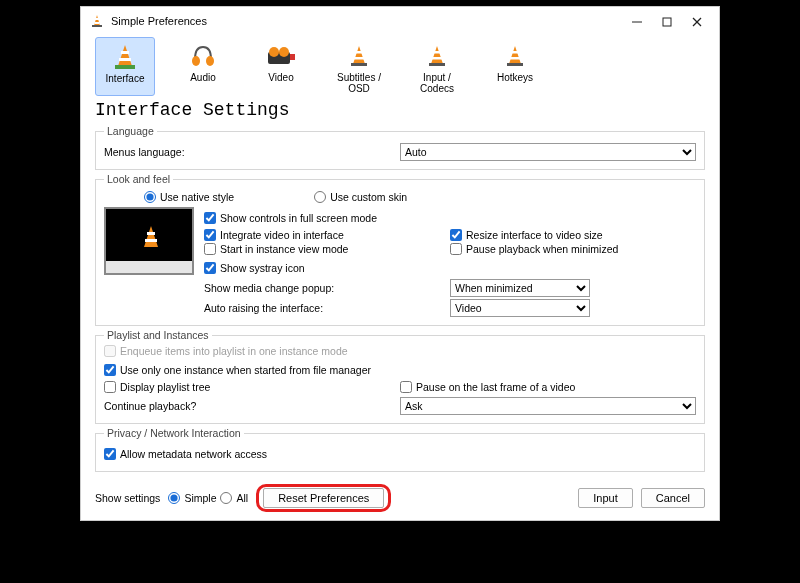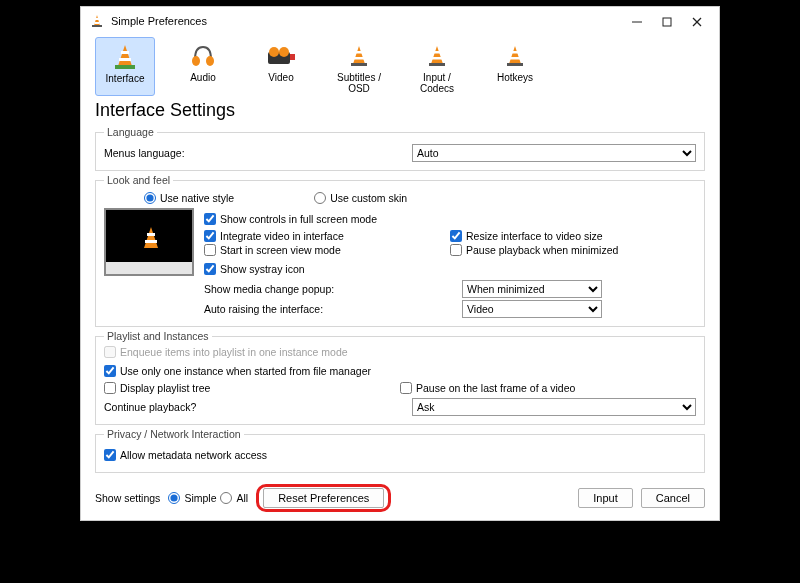--- a/index.html
+++ b/index.html
@@ -10,25 +10,25 @@
 .titlebar .title { font-size: 11px; flex: 1; }
 .win-btns { display: flex; gap: 16px; margin-right: 6px; }
 .win-btn { width: 14px; height: 14px; display: inline-block; position: relative; }
 .cone { display: inline-block; }
 .cone svg { display: block; }
 .tabs { display: flex; gap: 18px; padding: 2px 14px 0 14px; }
 .tab { display: flex; flex-direction: column; align-items: center; width: 60px; padding: 4px 0 2px 0; border-radius: 3px; cursor: pointer; }
 .tab.selected { background: #cfe4ff; border: 1px solid #8ab4f8; }
 .tab .iconbox { width: 38px; height: 30px; display: flex; align-items: center; justify-content: center; }
 .tab .lbl { font-size: 10px; margin-top: 1px; text-align: center; }
-.page-title { font-size: 18px; font-weight: 400; padding: 4px 14px 2px 14px; }
+.page-title { font-size: 18px; font-weight: 400; padding: 4px 14px 2px 14px; font-family: Liberation Mono, monospace; }
 .content { flex: 1; overflow: hidden; padding: 0 14px 0 14px; font-size: 10.5px; }
 fieldset { border: 1px solid #d6d6d6; margin: 3px 0; padding: 4px 8px 6px 8px; }
 legend { font-size: 10.5px; color: #444; padding: 0 3px; }
-.row { display: flex; align-items: center; min-height: 18px; margin: 2px 0; gap: 12px; }
+.row { display: flex; align-items: center; min-height: 18px; margin: 2px 0; }
 .row .lbl { flex: 0 0 50%; }
 .row .ctl { flex: 1; }
 select { width: 100%; font-size: 10.5px; height: 18px; border: 1px solid #999; background: #fff; }
 input[type=checkbox], input[type=radio] { width: 12px; height: 12px; margin: 0 4px 0 0; vertical-align: middle; accent-color: #1a6dd6; }
 label.ck { display: inline-flex; font-size: 10.5px; }
 .twocol { display: flex; }
 .twocol > div { flex: 1; }
 .preview { width: 90px; height: 68px; background: #000; border: 2px solid #888; margin-right: 8px; position: relative; }
 .preview .bar { position: absolute; left: 0; right: 0; bottom: 0; height: 12px; background: #e6e6e6; }
 .preview .cone-center { position: absolute; left: 30px; top: 14px; }
@@ -192,21 +192,21 @@
                   <span>Integrate video in interface</span>
                 </label></div>
             <div><label class="ck">
                   <input type="checkbox" checked="" style="">
                   <span>Resize interface to video size</span>
                 </label></div>
           </div>
           <div class="twocol">
             <div><label class="ck">
                   <input type="checkbox" style="">
-                  <span>Start in screen view mode</span>
+                  <span>Start in instance view mode</span>
                 </label></div>
             <div><label class="ck">
                   <input type="checkbox" style="">
                   <span>Pause playback when minimized</span>
                 </label></div>
           </div>
           <div class="row">
               <label class="ck">
                 <input type="checkbox" checked="" style="">
                 <span>Show systray icon</span>

